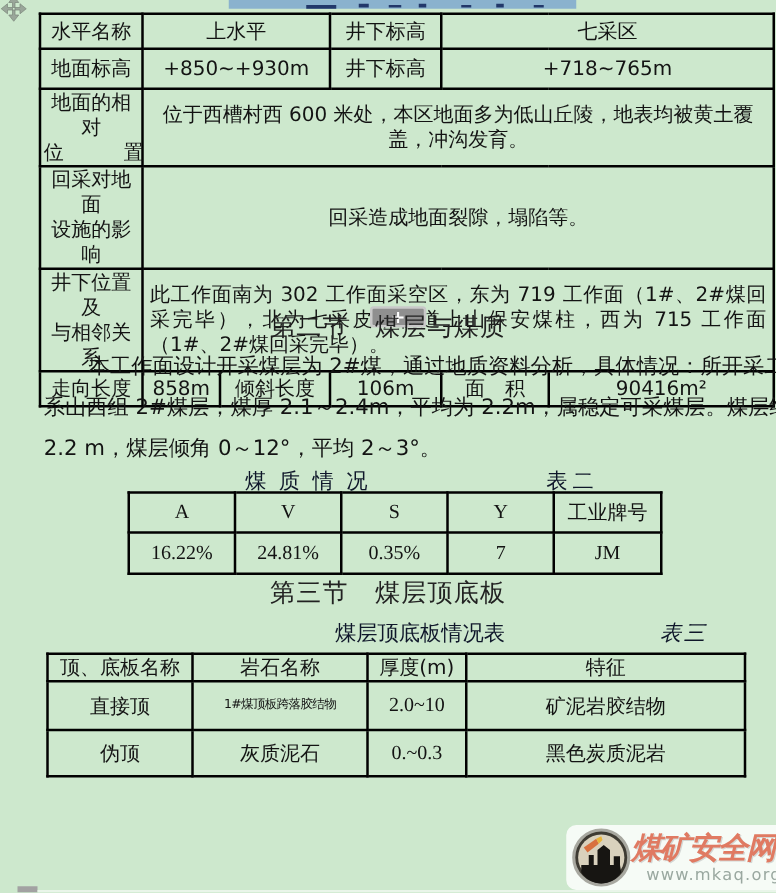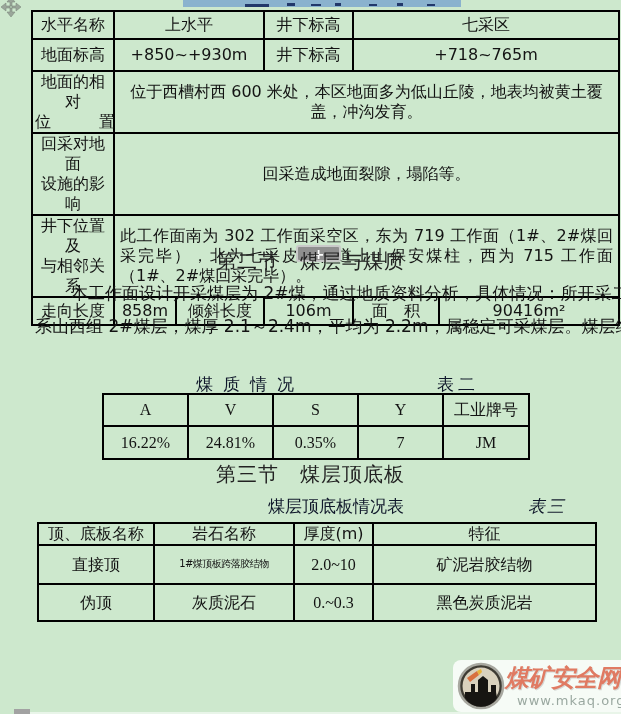--- a/index.html
+++ b/index.html
@@ -160,20 +160,21 @@
   </table>
 
 <div class="plus-btn">
   <span>+</span>
 </div>
 
 <div class="heading h2">第二节　煤层与煤质</div>
 <div class="para">
   <div class="indent">本工作面设计开采煤层为 2#煤，通过地质资料分析，具体情况：所开采二叠</div>
   <div>系山西组 2#煤层，煤厚 2.1～2.4m，平均为 2.2m，属稳定可采煤层。煤层结构</div>
+  <div>2.2 m，煤层倾角 0～12°，平均 2～3°。</div>
 </div>
 
 <div class="tbl-title q-title">煤质情况</div>
 <div class="tbl-title q-no">表二</div>
 
 <table class="t2">
   <colgroup>
       <col style="width:85px">
       <col style="width:85px">
       <col style="width:85px">

